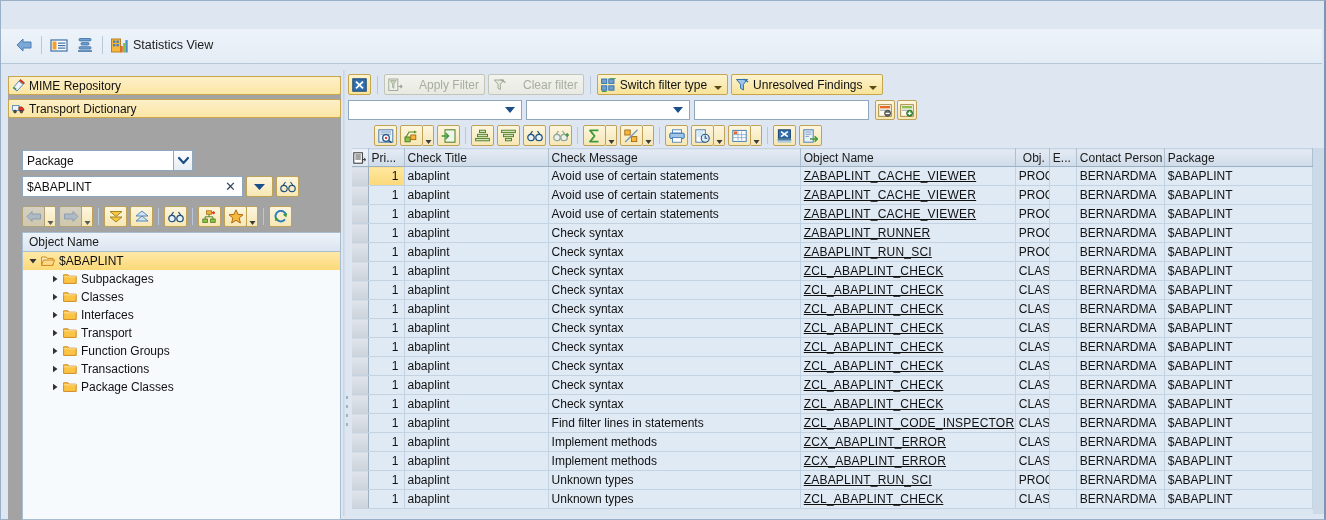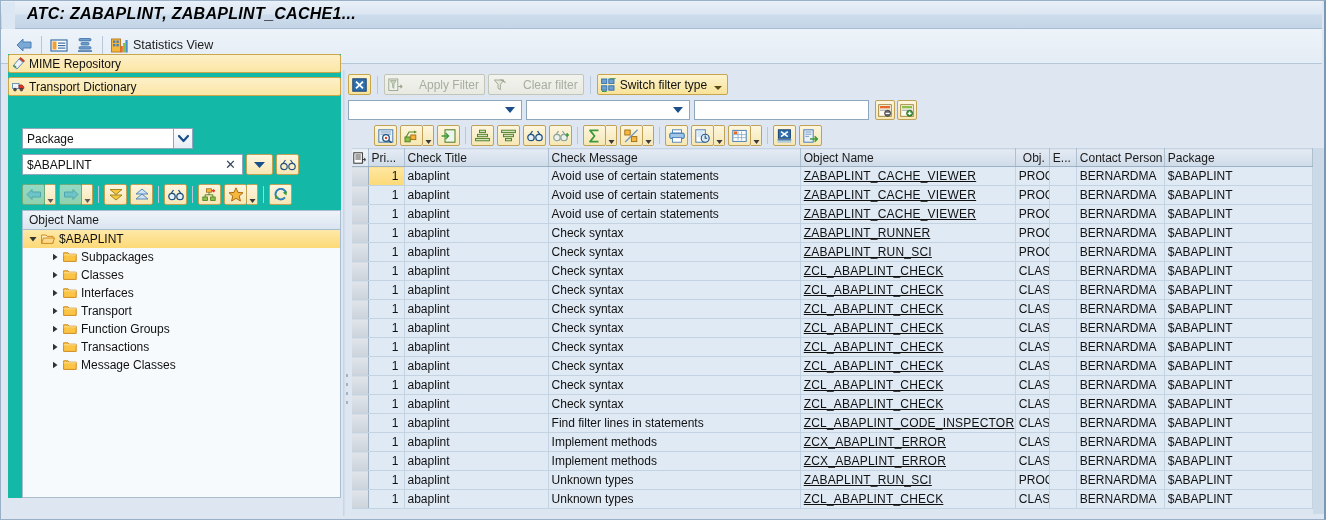--- a/index.html
+++ b/index.html
@@ -63,23 +63,23 @@
   .tb-sep {
     width: 1px; height: 18px; background: #b9c8d8;
     margin: 0 8px;
   }
   .tb-ic { display: inline-flex; align-items: center; justify-content: center; cursor: pointer; }
   .tb-label { font-size: 12.5px; color: #1c1c1c; margin-left: 5px; white-space: nowrap; }
 
   
   .leftpanel {
     position: absolute;
-    left: 8px; top: 54px;
+    left: 8px; top: 76px;
     width: 333px; height: 444px;
-    background: #14b8a6;
+    background: #a3a3a3;
   }
 
   .navbtn {
     position: relative;
     width: 333px; height: 19px;
     background: linear-gradient(to bottom, #fdf0c9 0%, #fbe6a4 100%);
     border: 1px solid #c9a74a;
     border-radius: 2px;
     margin-bottom: 4px;
     display: flex; align-items: center;
@@ -320,24 +320,20 @@
   }
 
   svg { display: block; }
 </style>
 </head>
 <body>
 
 <div id="app">
   <div class="win-frame"></div>
 
-  <div class="titlebar">
-    <div class="title-left-accent"></div>
-    <div class="title-text">ATC:  ZABAPLINT, ZABAPLINT_CACHE1...</div>
-  </div>
 
   <div class="apptoolbar">
     <div class="tb-row">
       <span class="tb-ic" title="Back">
         <svg width="18" height="16" viewBox="0 0 18 16">
           <path d="M8 2 L2 8 L8 14 L8 11 L16 11 L16 5 L8 5 Z" fill="#7ba8d4" stroke="#4a7fb5" stroke-width="1" stroke-linejoin="round"></path>
         </svg>
       </span>
       <span class="tb-sep"></span>
       <span class="tb-ic" title="Display list">
@@ -612,21 +608,21 @@
               <svg width="8" height="8" viewBox="0 0 8 8">
                 <path d="M2 0.7 L6.5 4 L2 7.3 Z" fill="#333"></path>
               </svg>
             </span>
             <span style="margin-left: 3px; display: inline-flex;">
               <svg width="14" height="12" viewBox="0 0 14 12">
                 <path d="M0.6 1.8 L5 1.8 L6.2 3.2 L13.2 3.2 L13.2 10.4 L0.6 10.4 Z" fill="#fcc445" stroke="#d08b1e" stroke-width="1" stroke-linejoin="round"></path>
                 <path d="M0.6 3.8 L13.2 3.8" stroke="#fde3a0" stroke-width="0.9"></path>
               </svg>
             </span>
-            <span class="tlabel">Message Classes</span>
+            <span class="tlabel">Package Classes</span>
           </div>
         </div>
     </div>
 
     <div class="splitgrip">
       <i></i>
         <i></i>
         <i></i>
         <i></i>
     </div>
@@ -667,20 +663,28 @@
           <rect x="7.8" y="1" width="5.2" height="4.4" fill="#6fa0cf" stroke="#2f6fae" stroke-width="0.9"></rect>
           <rect x="0.6" y="7.8" width="5.2" height="4.4" fill="#6fa0cf" stroke="#2f6fae" stroke-width="0.9"></rect>
           <rect x="7.8" y="7.8" width="5.2" height="4.4" fill="#6fa0cf" stroke="#2f6fae" stroke-width="0.9"></rect>
           <path d="M9 0.2 L13.6 0.2 L12.2 -1" stroke="#3c9a3c" stroke-width="1.2" fill="none"></path>
           <path d="M1 13.6 L5.6 13.6" stroke="#3c9a3c" stroke-width="1.2" fill="none"></path>
         </svg>
         <span class="fb-tx">Switch filter type</span>
         <span class="caret"></span>
       </div>
       <span class="gspc"></span>
+      <div class="fbtn">
+        <svg width="14" height="14" viewBox="0 0 14 14">
+          <path d="M1.5 1.5 L12.5 1.5 L8.4 6.3 L8.4 12 L5.6 10.3 L5.6 6.3 Z" fill="#9fc6e8" stroke="#2f6fae" stroke-width="1"></path>
+          <path d="M8.6 1 L13.2 4" stroke="#2f6fae" stroke-width="1.2"></path>
+        </svg>
+        <span class="fb-tx">Unresolved Findings</span>
+        <span class="caret"></span>
+      </div>
     </div>
 
     <div class="filterinputs">
       <div class="fsel" style="width:174px">
         <span class="fs-caret"></span>
       </div>
       <span style="display:inline-block;width:4px"></span>
       <div class="fsel" style="width:164px">
         <span class="fs-caret"></span>
       </div>

